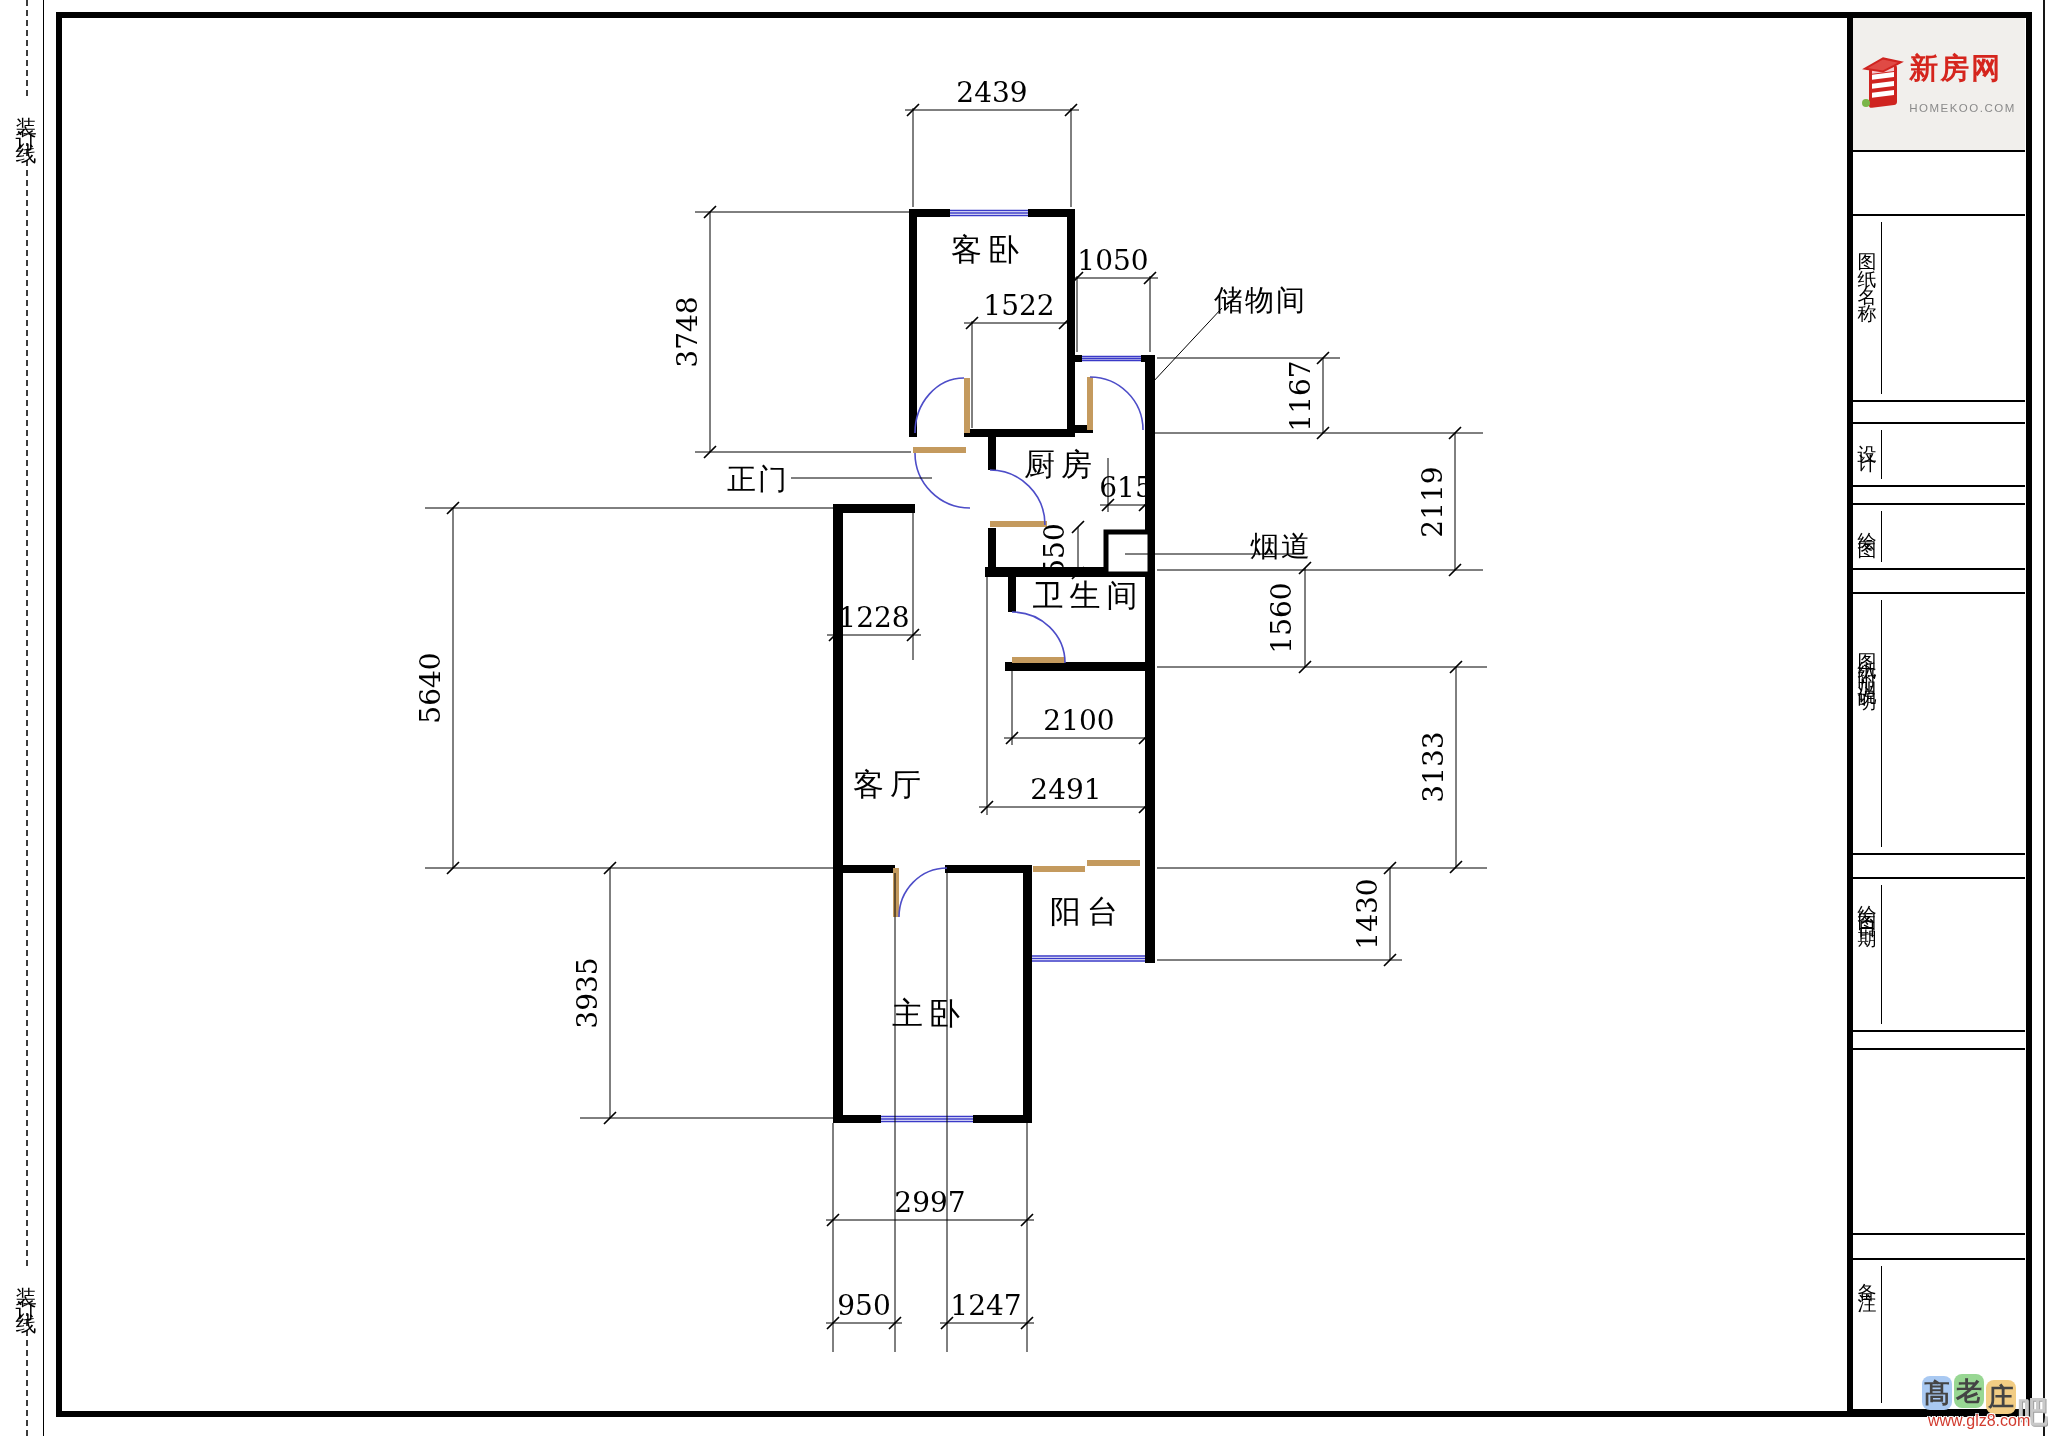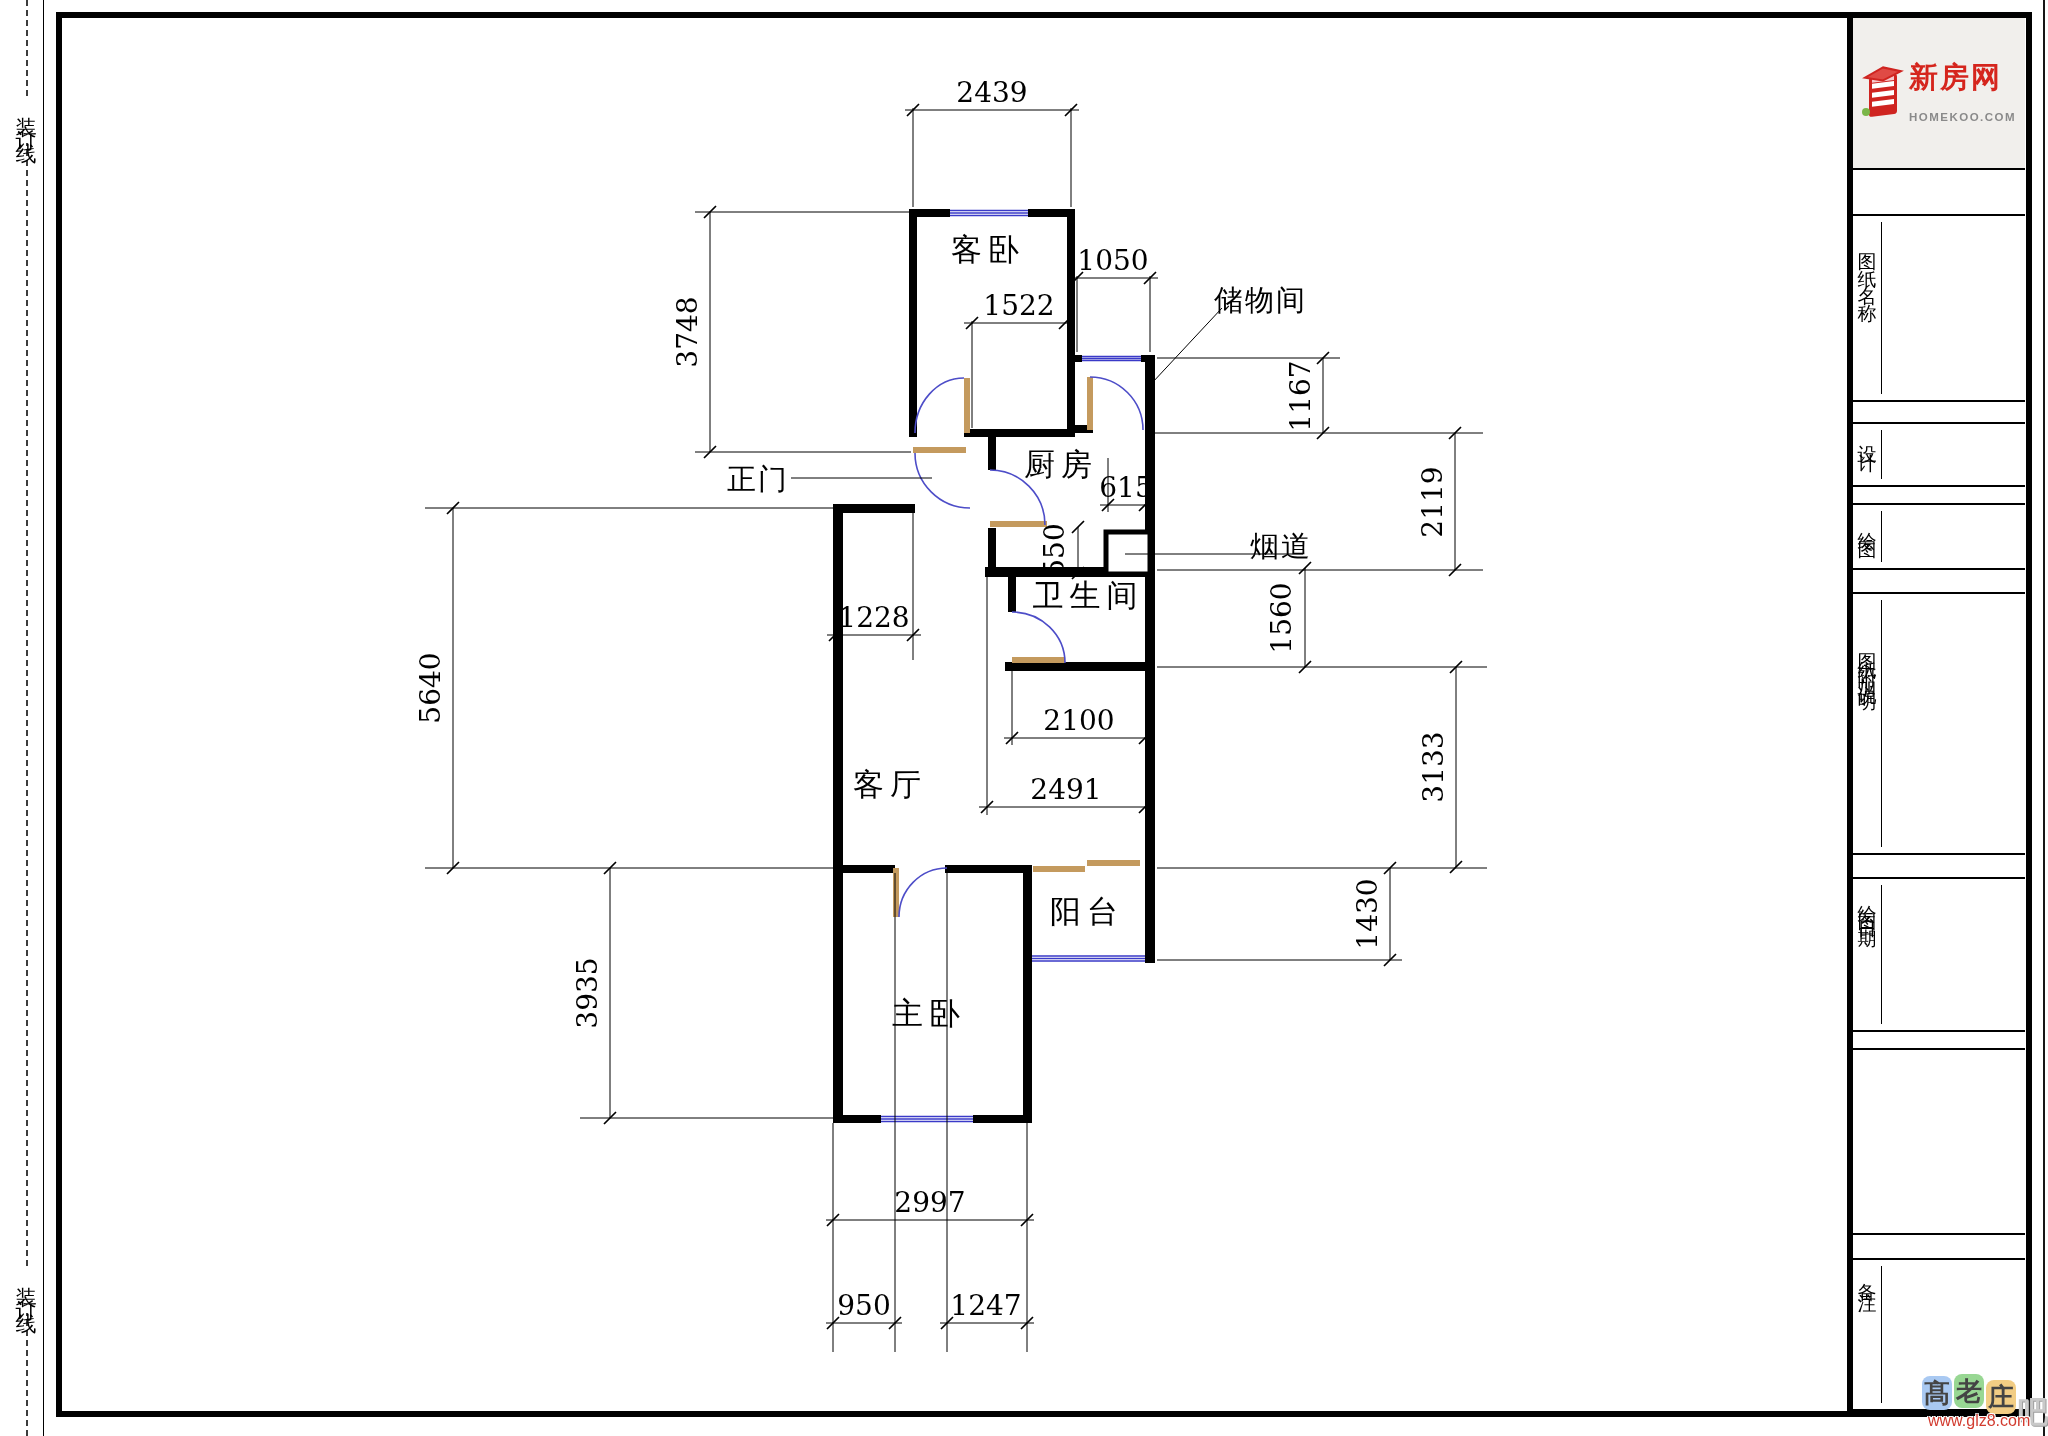--- a/index.html
+++ b/index.html
@@ -9,25 +9,25 @@
   
   .frame{left:56px;top:12px;width:1976px;height:1405px;border:6px solid #000;box-sizing:border-box;}
   .tb-divider{left:1847px;top:12px;width:6px;height:1405px;background:#000;}
   .edge-right{left:2043px;top:0;width:2px;height:1436px;background:#161616;}
   .thin-left{left:43px;top:0;width:1px;height:1436px;background:#000;}
   .dash-line{left:26px;top:0;width:0;height:1436px;border-left:2px dashed #3c3c3c;}
   .bind-text{left:12px;width:28px;background:#fff;writing-mode:vertical-rl;text-orientation:upright;
              font-size:21px;letter-spacing:13px;text-align:center;padding:4px 0;}
   .bt-top{top:96px;} .bt-bottom{top:1266px;}
   
-  .logo-box{left:1853px;top:18px;width:172px;height:152px;background:#f1efec;border-bottom:2px solid #000;
+  .logo-box{left:1853px;top:18px;width:172px;height:134px;background:#f1efec;border-bottom:2px solid #000;
             display:flex;align-items:center;justify-content:center;gap:5px;box-sizing:border-box;}
   .brand-col{display:flex;flex-direction:column;line-height:1;}
   .brand-name{font-size:29px;font-weight:bold;color:#d5251d;letter-spacing:2px;}
-  .brand-domain{font-size:11.5px;color:#8a8a8a;letter-spacing:1.5px;margin-top:20px;font-weight:bold;}
+  .brand-domain{font-size:11.5px;color:#8a8a8a;letter-spacing:1.5px;margin-top:20px;font-weight:normal;}
   .sb{left:1853px;width:172px;box-sizing:border-box;border-top:2px solid #000;border-bottom:2px solid #000;background:#fff;}
   .sb-div{position:absolute;left:28px;top:6px;bottom:6px;width:1px;background:#000;}
   .sb-label{position:absolute;left:2px;width:25px;writing-mode:vertical-rl;text-orientation:upright;
             font-size:19px;text-align:left;}
   .b1{top:214px;height:188px;} .b1 .sb-label{top:22px;letter-spacing:17px;}
   .b2{top:422px;height:65px;}  .b2 .sb-label{top:5px;letter-spacing:9px;}
   .b3{top:503px;height:67px;}  .b3 .sb-label{top:12px;letter-spacing:9px;}
   .b4{top:592px;height:263px;} .b4 .sb-label{top:44px;letter-spacing:8px;}
   .b5{top:877px;height:155px;} .b5 .sb-label{top:11px;letter-spacing:8px;}
   .b6{top:1048px;height:187px;}

